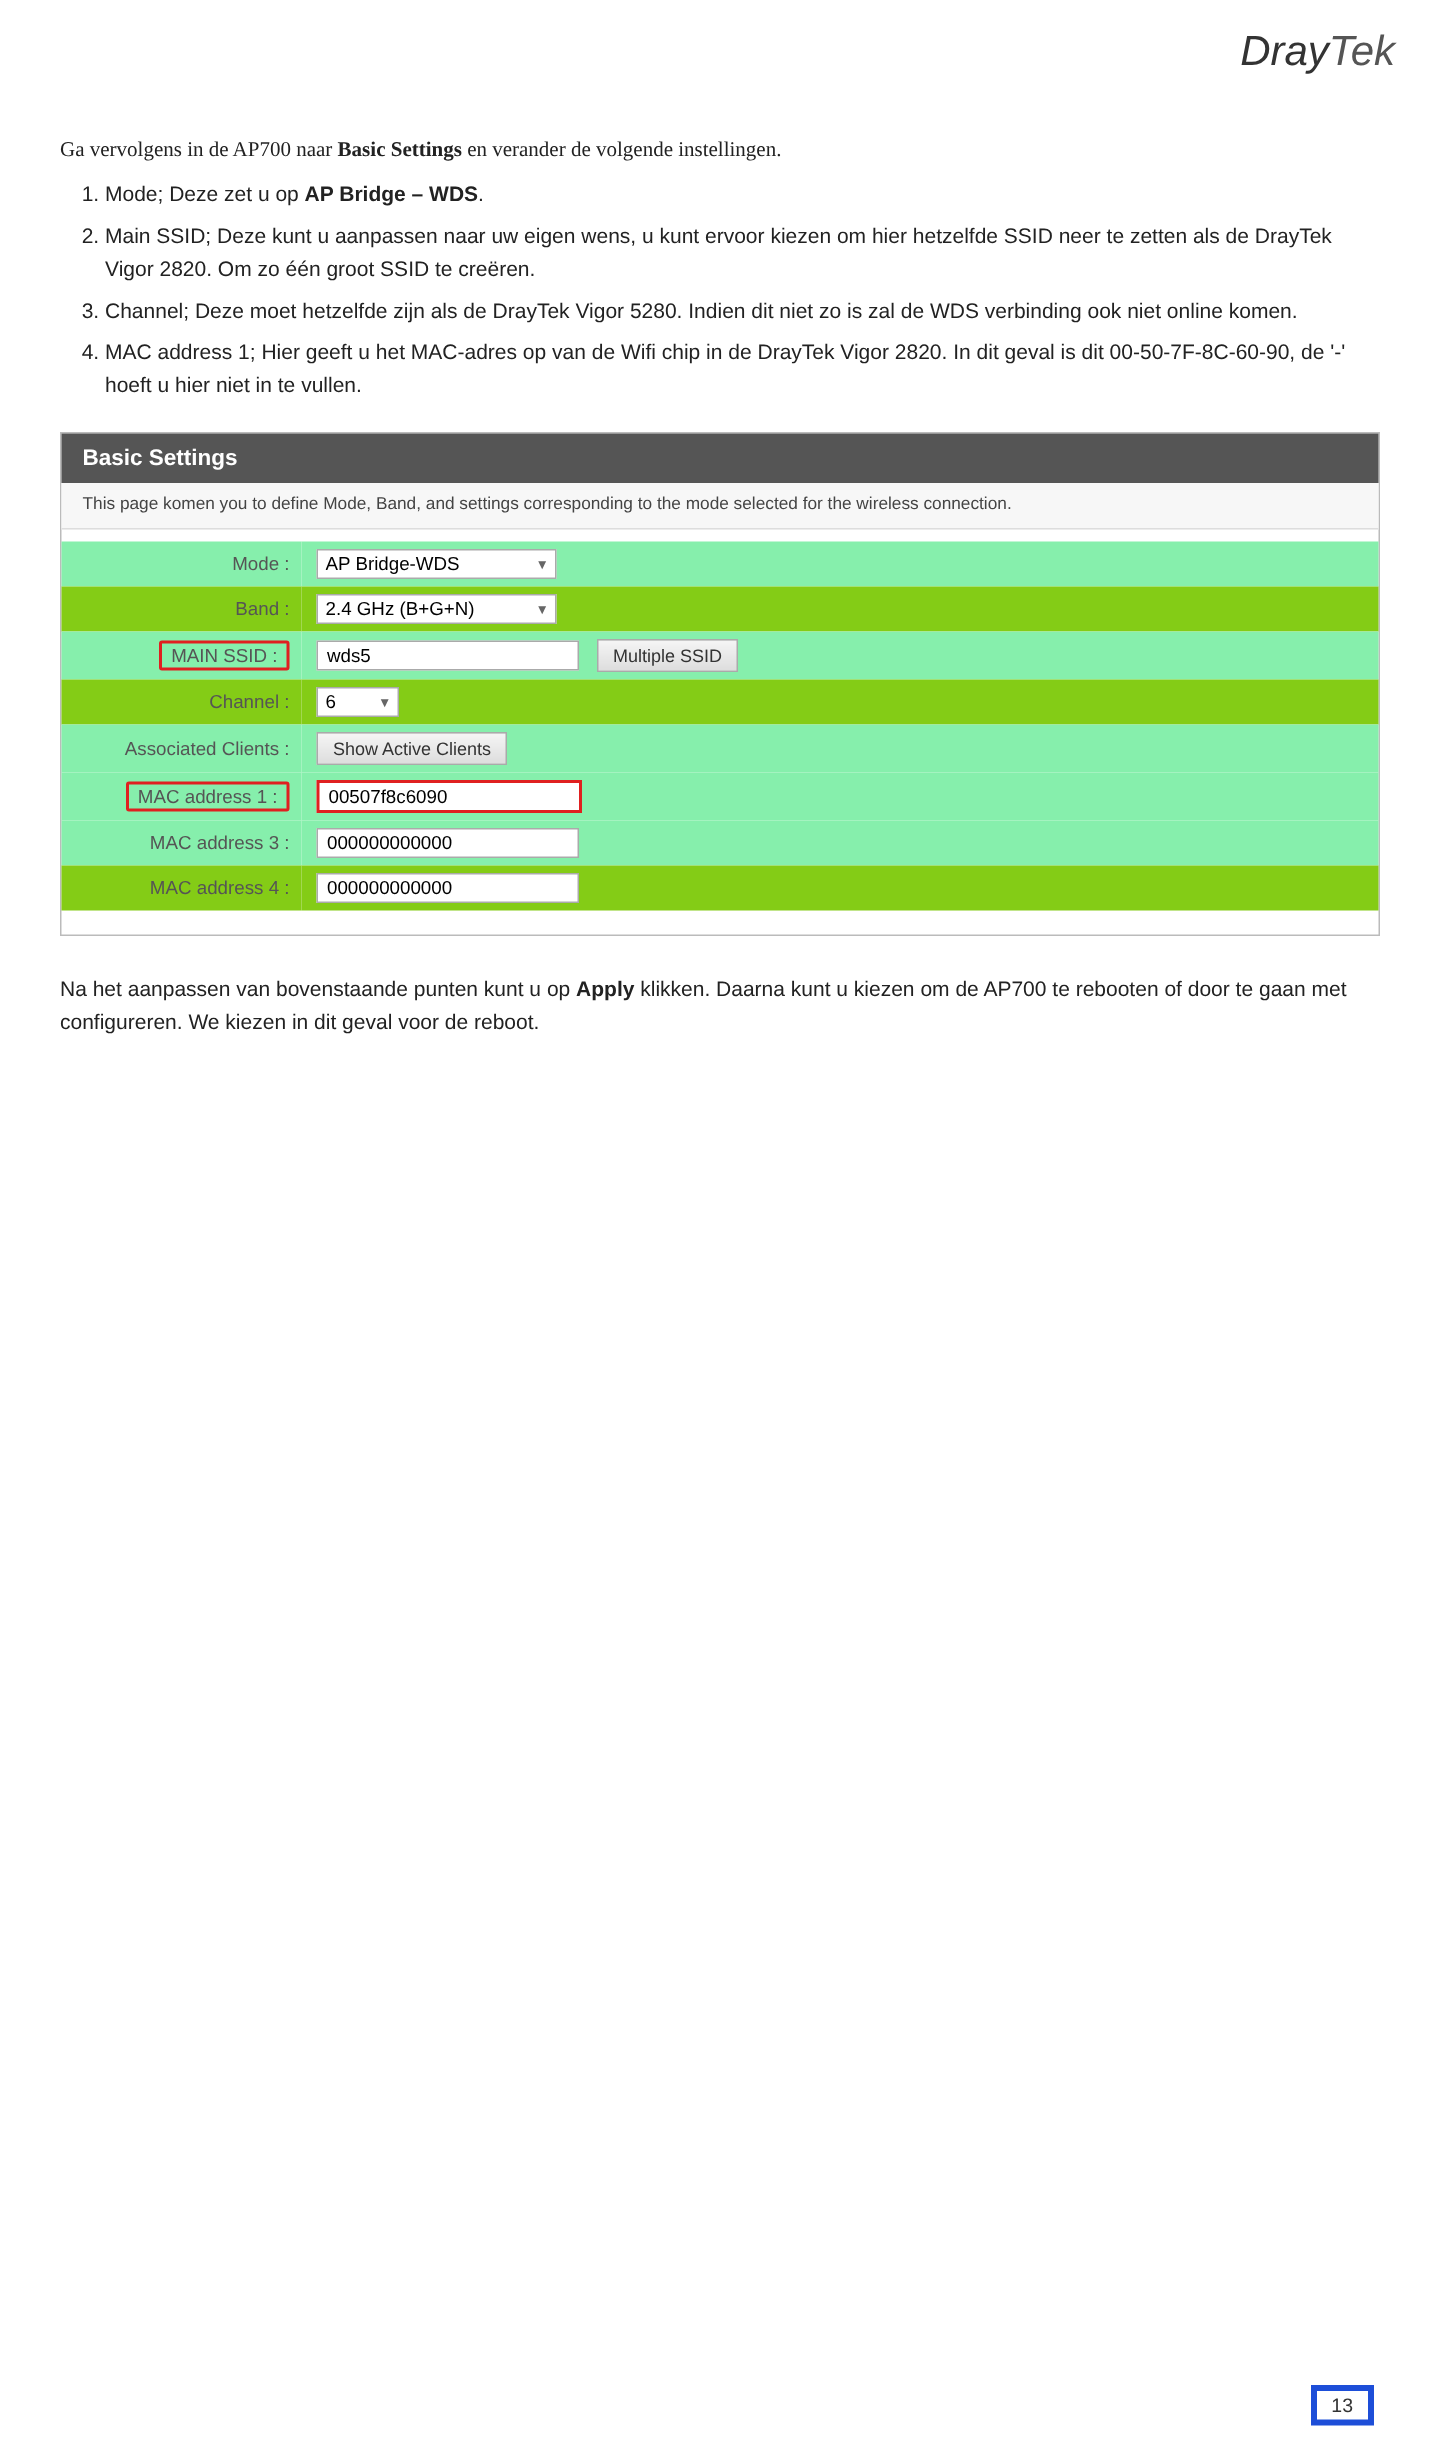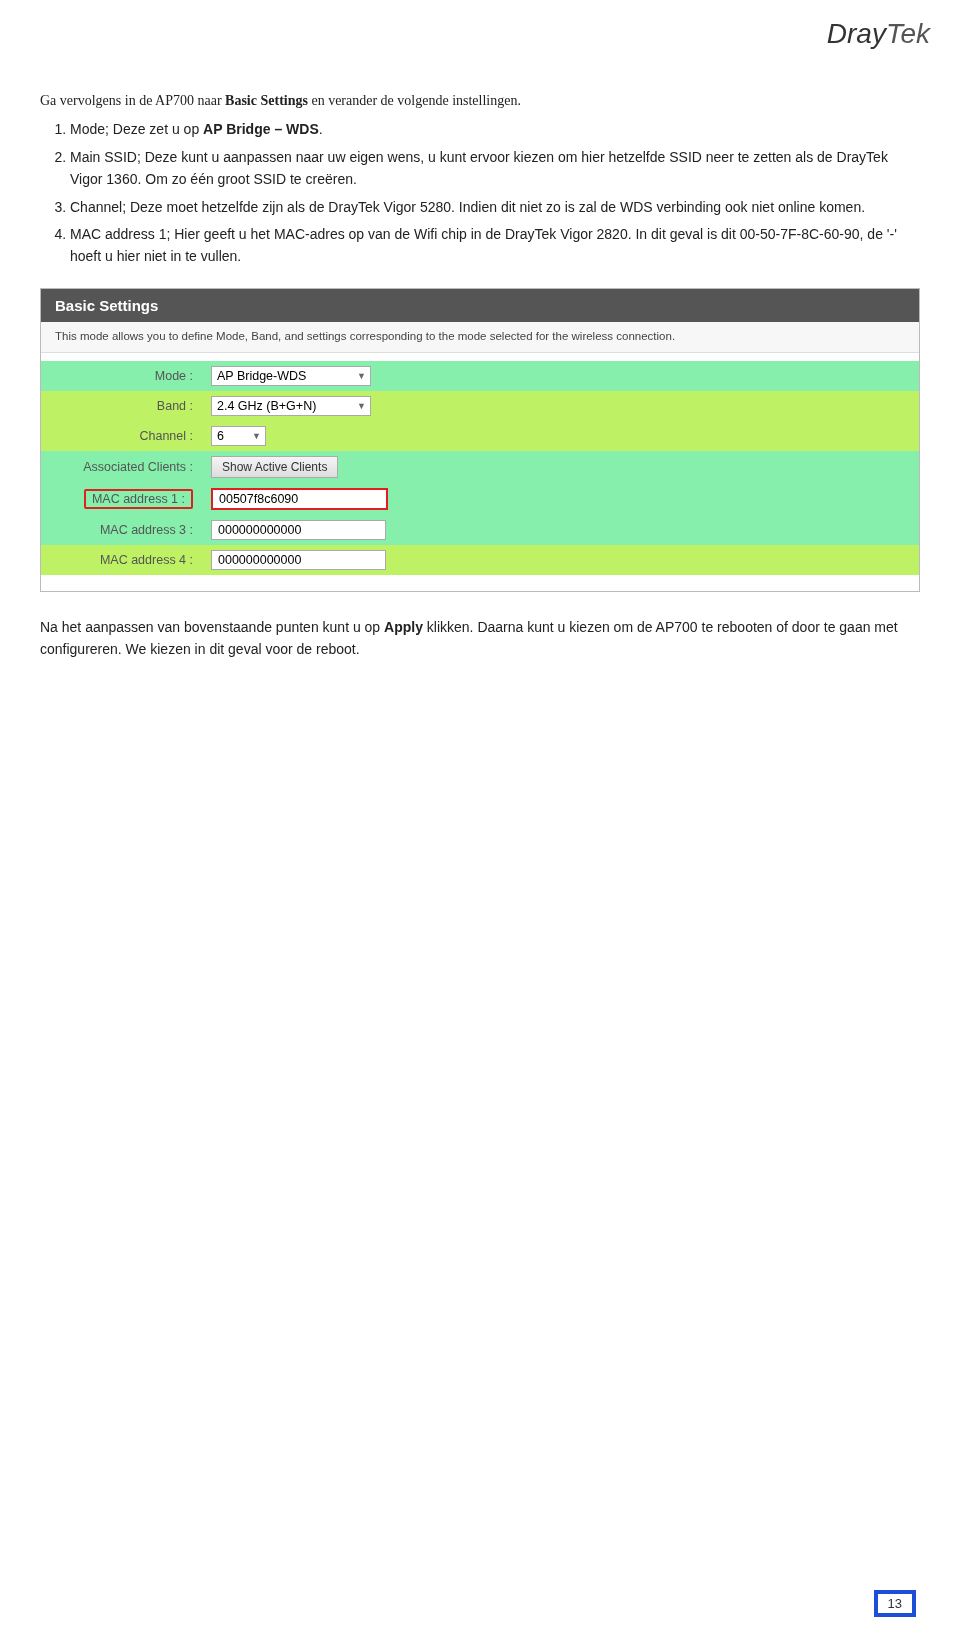--- a/index.html
+++ b/index.html
@@ -156,21 +156,21 @@
       border: 1px solid #aaa;
       font-size: 12.5px;
       padding: 4px 22px;
       cursor: pointer;
       color: #333;
       min-width: 90px;
     }
 
     
     .row-even { background: #86efac; }
-    .row-odd  { background: #bef264; }
+    .row-odd  { background: #84cc16; }
 
     
     .btn-row {
       text-align: center;
       padding: 12px 0 4px 0;
     }
     .btn-row .btn-action {
       margin: 0 6px;
     }
 
@@ -209,34 +209,34 @@
 
   <div class="intro-text">
     <p>
       Ga vervolgens in de AP700 naar <strong>Basic Settings</strong> en verander de volgende instellingen.
     </p>
     <ol>
       <li>
         Mode; Deze zet u op <strong>AP Bridge – WDS</strong>.
       </li>
       <li>
-        Main SSID; Deze kunt u aanpassen naar uw eigen wens, u kunt ervoor kiezen om hier hetzelfde SSID neer te zetten als de DrayTek Vigor 1360. Om zo één groot SSID te creëren.
+        Main SSID; Deze kunt u aanpassen naar uw eigen wens, u kunt ervoor kiezen om hier hetzelfde SSID neer te zetten als de DrayTek Vigor 2820. Om zo één groot SSID te creëren.
       </li>
       <li>
         Channel; Deze moet hetzelfde zijn als de DrayTek Vigor 5280. Indien dit niet zo is zal de WDS verbinding ook niet online komen.
       </li>
       <li>
         MAC address 1; Hier geeft u het MAC-adres op van de Wifi chip in de DrayTek Vigor 2820. In dit geval is dit 00-50-7F-8C-60-90, de '-' hoeft u hier niet in te vullen.
       </li>
     </ol>
   </div>
 
   <div class="settings-panel">
     <div class="panel-title">Basic Settings</div>
-    <div class="panel-desc">This mode allows you to define Mode, Band, and settings corresponding to the mode selected for the wireless connection.</div>
+    <div class="panel-desc">This page komen you to define Mode, Band, and settings corresponding to the mode selected for the wireless connection.</div>
 
     <table class="form-table">
       <tbody>
 
         <tr class="row-even">
           <td class="label-cell">Mode :</td>
           <td class="field-cell">
             <div class="select-wrapper">
               <select class="form-select">
                 <option>AP Bridge-WDS</option>
@@ -254,20 +254,30 @@
               <select class="form-select">
                 <option>2.4 GHz (B+G+N)</option>
                 <option>2.4 GHz (B)</option>
                 <option>2.4 GHz (G)</option>
                 <option>2.4 GHz (N)</option>
               </select>
             </div>
           </td>
         </tr>
 
+        <tr class="row-even">
+          <td class="label-cell">
+            <span class="label-highlight">MAIN SSID :</span>
+          </td>
+          <td class="field-cell">
+            <input type="text" class="form-input" value="wds5" style="min-width: 160px;">
+            &nbsp;
+            <button class="btn-gray">Multiple SSID</button>
+          </td>
+        </tr>
 
         <tr class="row-odd">
           <td class="label-cell">Channel :</td>
           <td class="field-cell">
             <div class="select-wrapper">
               <select class="form-select small-select" style="min-width:55px;">
                 <option>1</option><option>2</option><option>3</option><option>4</option><option>5</option>
                 <option selected="">6</option><option>7</option><option>8</option><option>9</option>
                 <option>10</option><option>11</option><option>12</option><option>13</option>
               </select>

